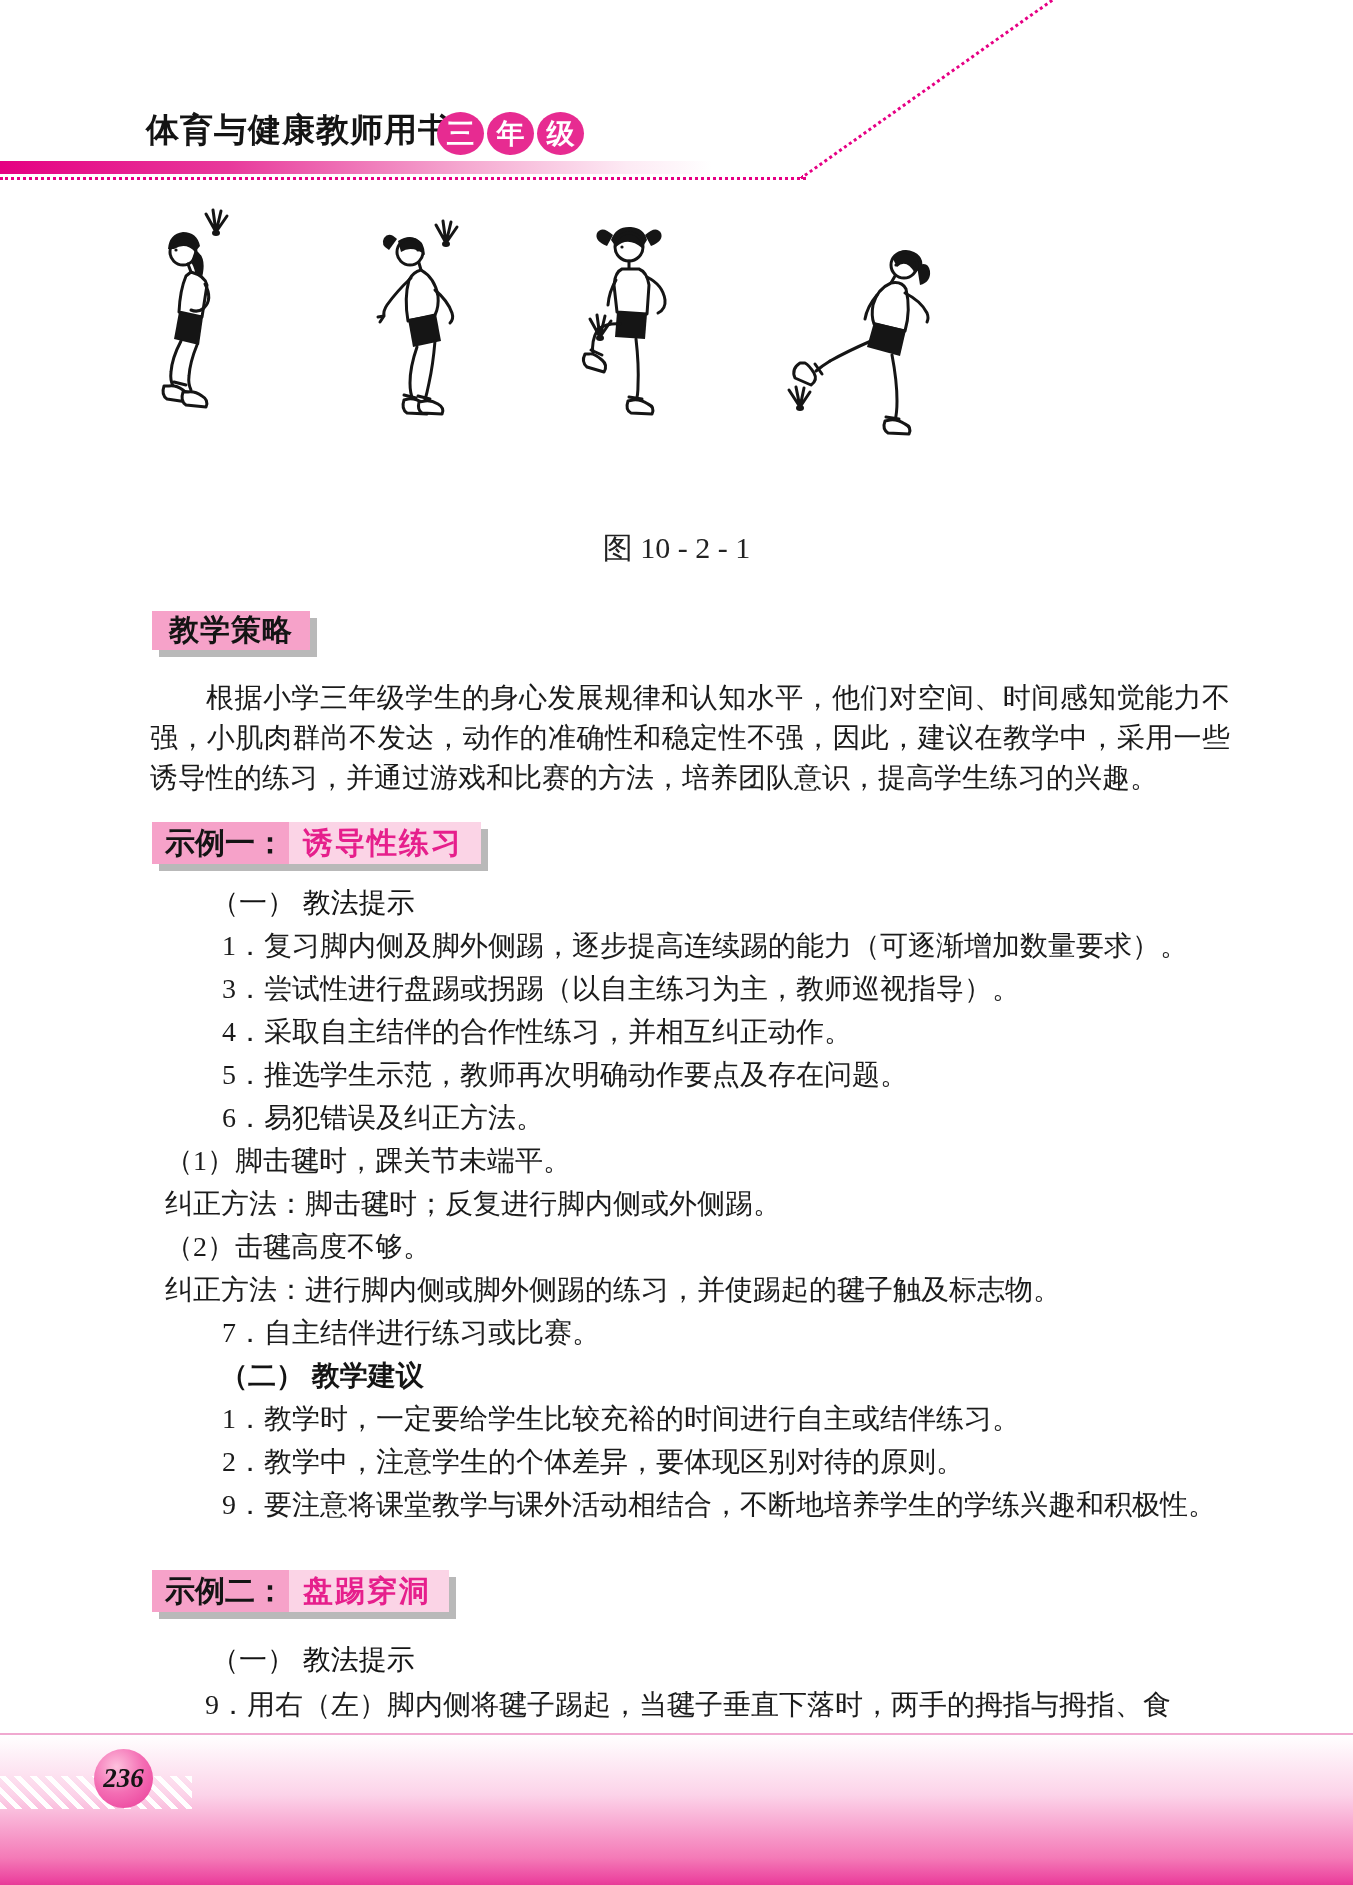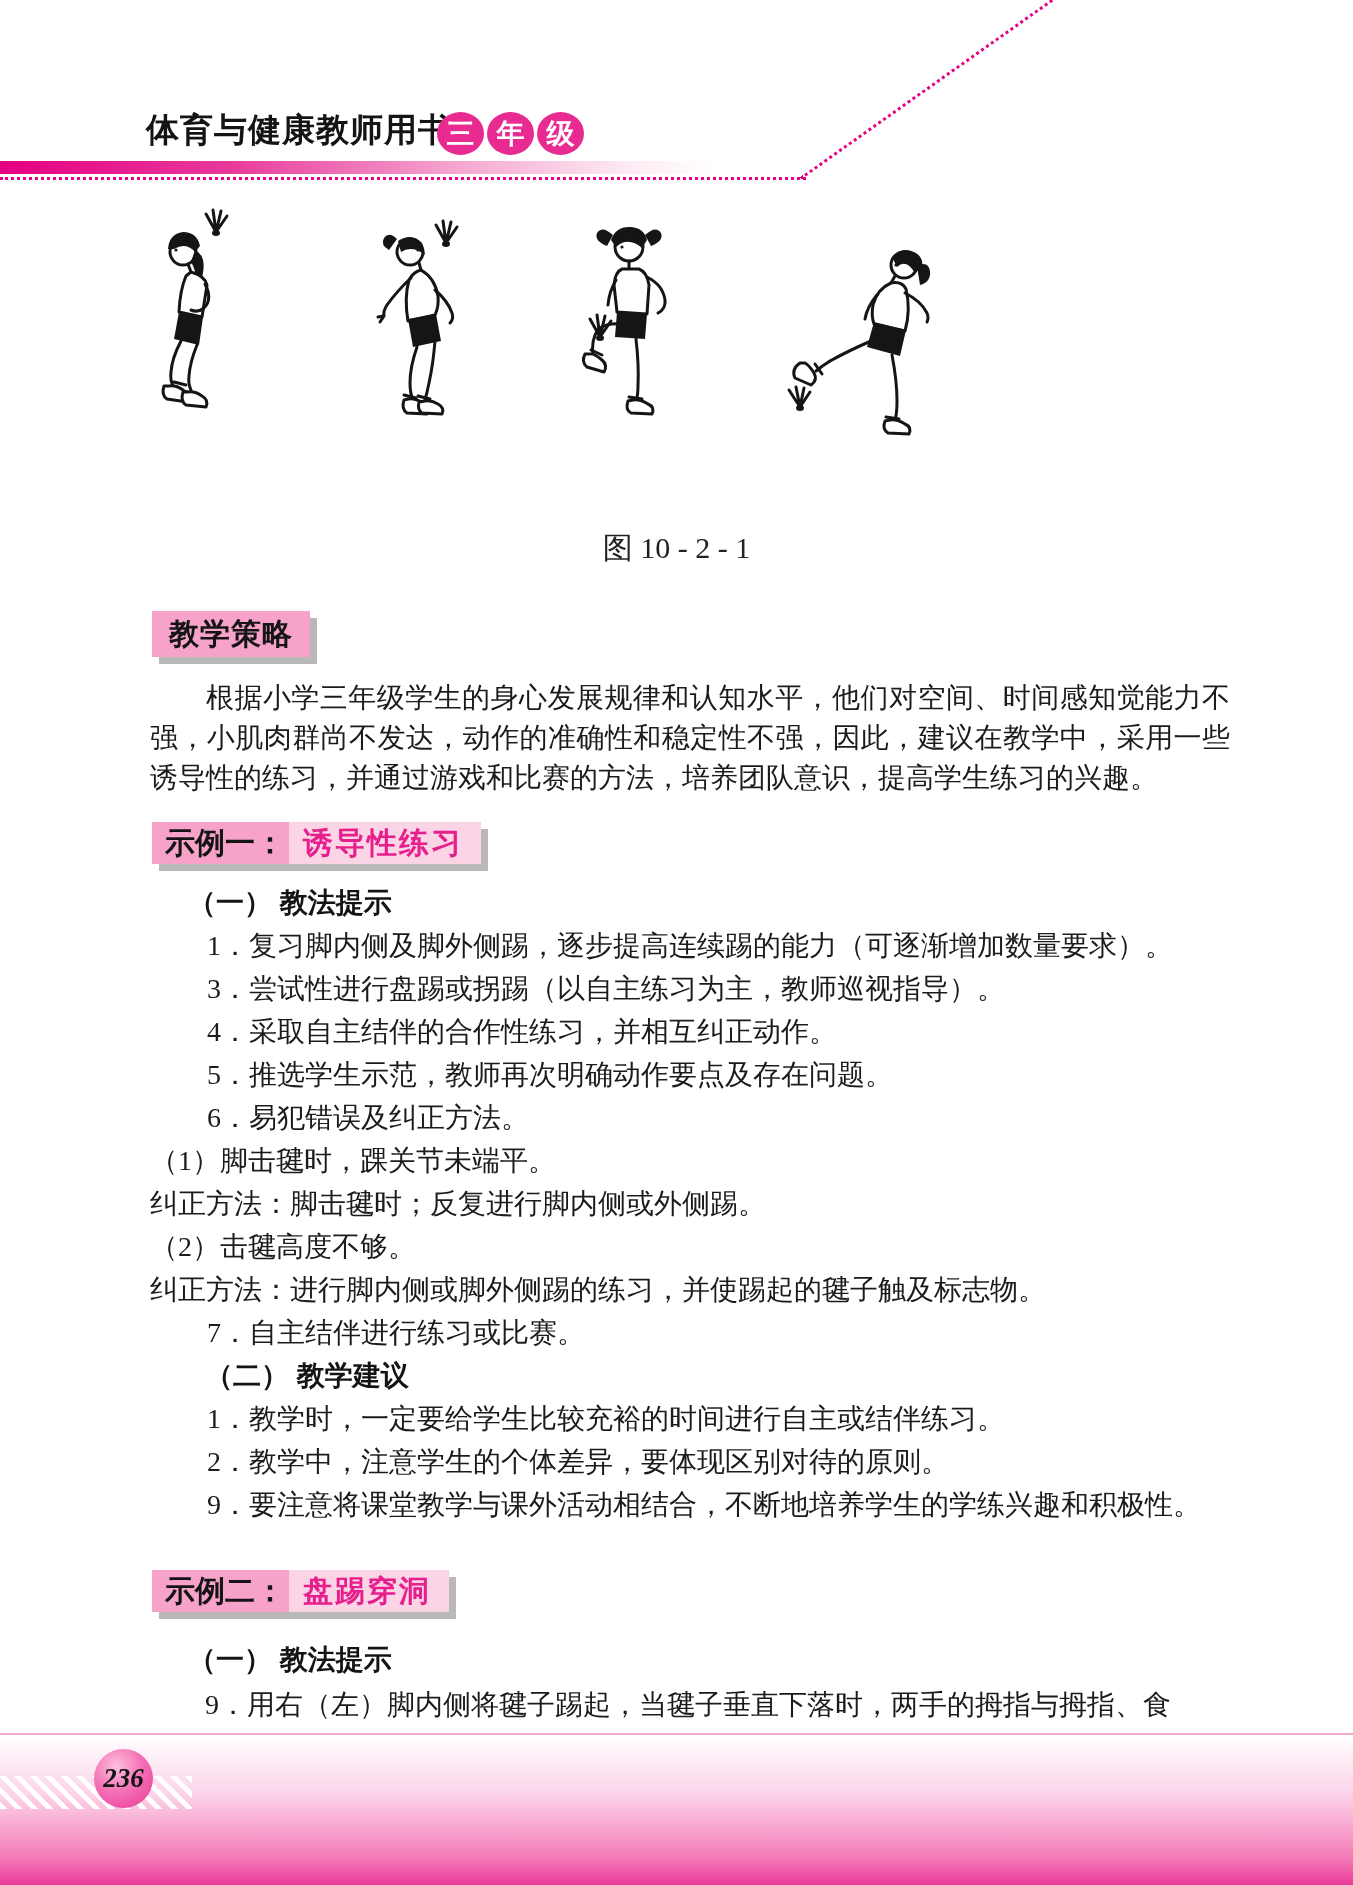--- a/index.html
+++ b/index.html
@@ -34,21 +34,21 @@
   }
   
   .fig{ position:absolute; }
   .fig svg{ display:block; width:100%; height:100%; }
   .fig-caption{
     position:absolute; left:0; top:528px; width:1353px; text-align:center;
     font-size:30px; color:#222;
   }
   
   .strategy-box{
-    position:absolute; left:152px; top:611px; width:158px; height:46px;
+    position:absolute; left:152px; top:611px; width:158px; height:39px;
     background:#f6a2c9; box-shadow:7px 7px 0 #b9b9b9;
     font-family:"Liberation Sans","DejaVu Sans",sans-serif;
     font-size:30px; font-weight:bold; color:#141414;
     display:flex; align-items:center; justify-content:center; letter-spacing:1px;
   }
   .ex-box{
     position:absolute; left:152px; height:42px; display:inline-flex;
     box-shadow:7px 7px 0 #b9b9b9;
     font-family:"Liberation Sans","DejaVu Sans",sans-serif;
     font-size:30px; font-weight:bold;
@@ -56,28 +56,28 @@
   .ex-box .lbl{ background:#f6a2c9; color:#141414; padding:0 4px 0 13px; display:flex; align-items:center; }
   .ex-box .ttl{ background:#fbd4e6; color:#e61f8c; padding:0 18px 0 14px; display:flex; align-items:center; letter-spacing:2px; }
   .ex1{ top:822px; } .ex2{ top:1570px; }
   
   .para{ position:absolute; left:150px; top:678px; width:1080px;
          font-size:28px; line-height:40px; color:#1b1b1b; }
   .para .pl{ text-align:justify; text-align-last:justify; }
   .para .pl.first{ text-indent:2em; }
   .para .pl.last{ text-align:left; text-align-last:left; }
   .subhead{
-    position:absolute; left:188px;
-    font-family:"Liberation Sans","DejaVu Sans",sans-serif;
-    font-size:28px; font-weight:bold; color:#141414; white-space:nowrap;
+    position:absolute; left:211px;
+    font-family:"Liberation Sans","DejaVu Sans",sans-serif;
+    font-size:28px; font-weight:normal; color:#141414; white-space:nowrap;
   }
   .sh1{ top:884px; } .sh2{ top:1641px; }
   .list{ position:absolute; left:150px; top:924px; width:1090px;
          font-size:28px; line-height:43px; }
-  .ln{ white-space:nowrap; }
+  .ln{ white-space:nowrap;margin-left:15px; }
   .ln.num{ padding-left:57px; }
   .ln.head{
     padding-left:55px;
     font-family:"Liberation Sans","DejaVu Sans",sans-serif;
     font-weight:bold; color:#141414;
   }
   .ex2-item{ position:absolute; left:205px; top:1686px; font-size:28px; white-space:nowrap; }
   
   .footer{
     position:absolute; left:0; top:1733px; width:1353px; height:152px;

